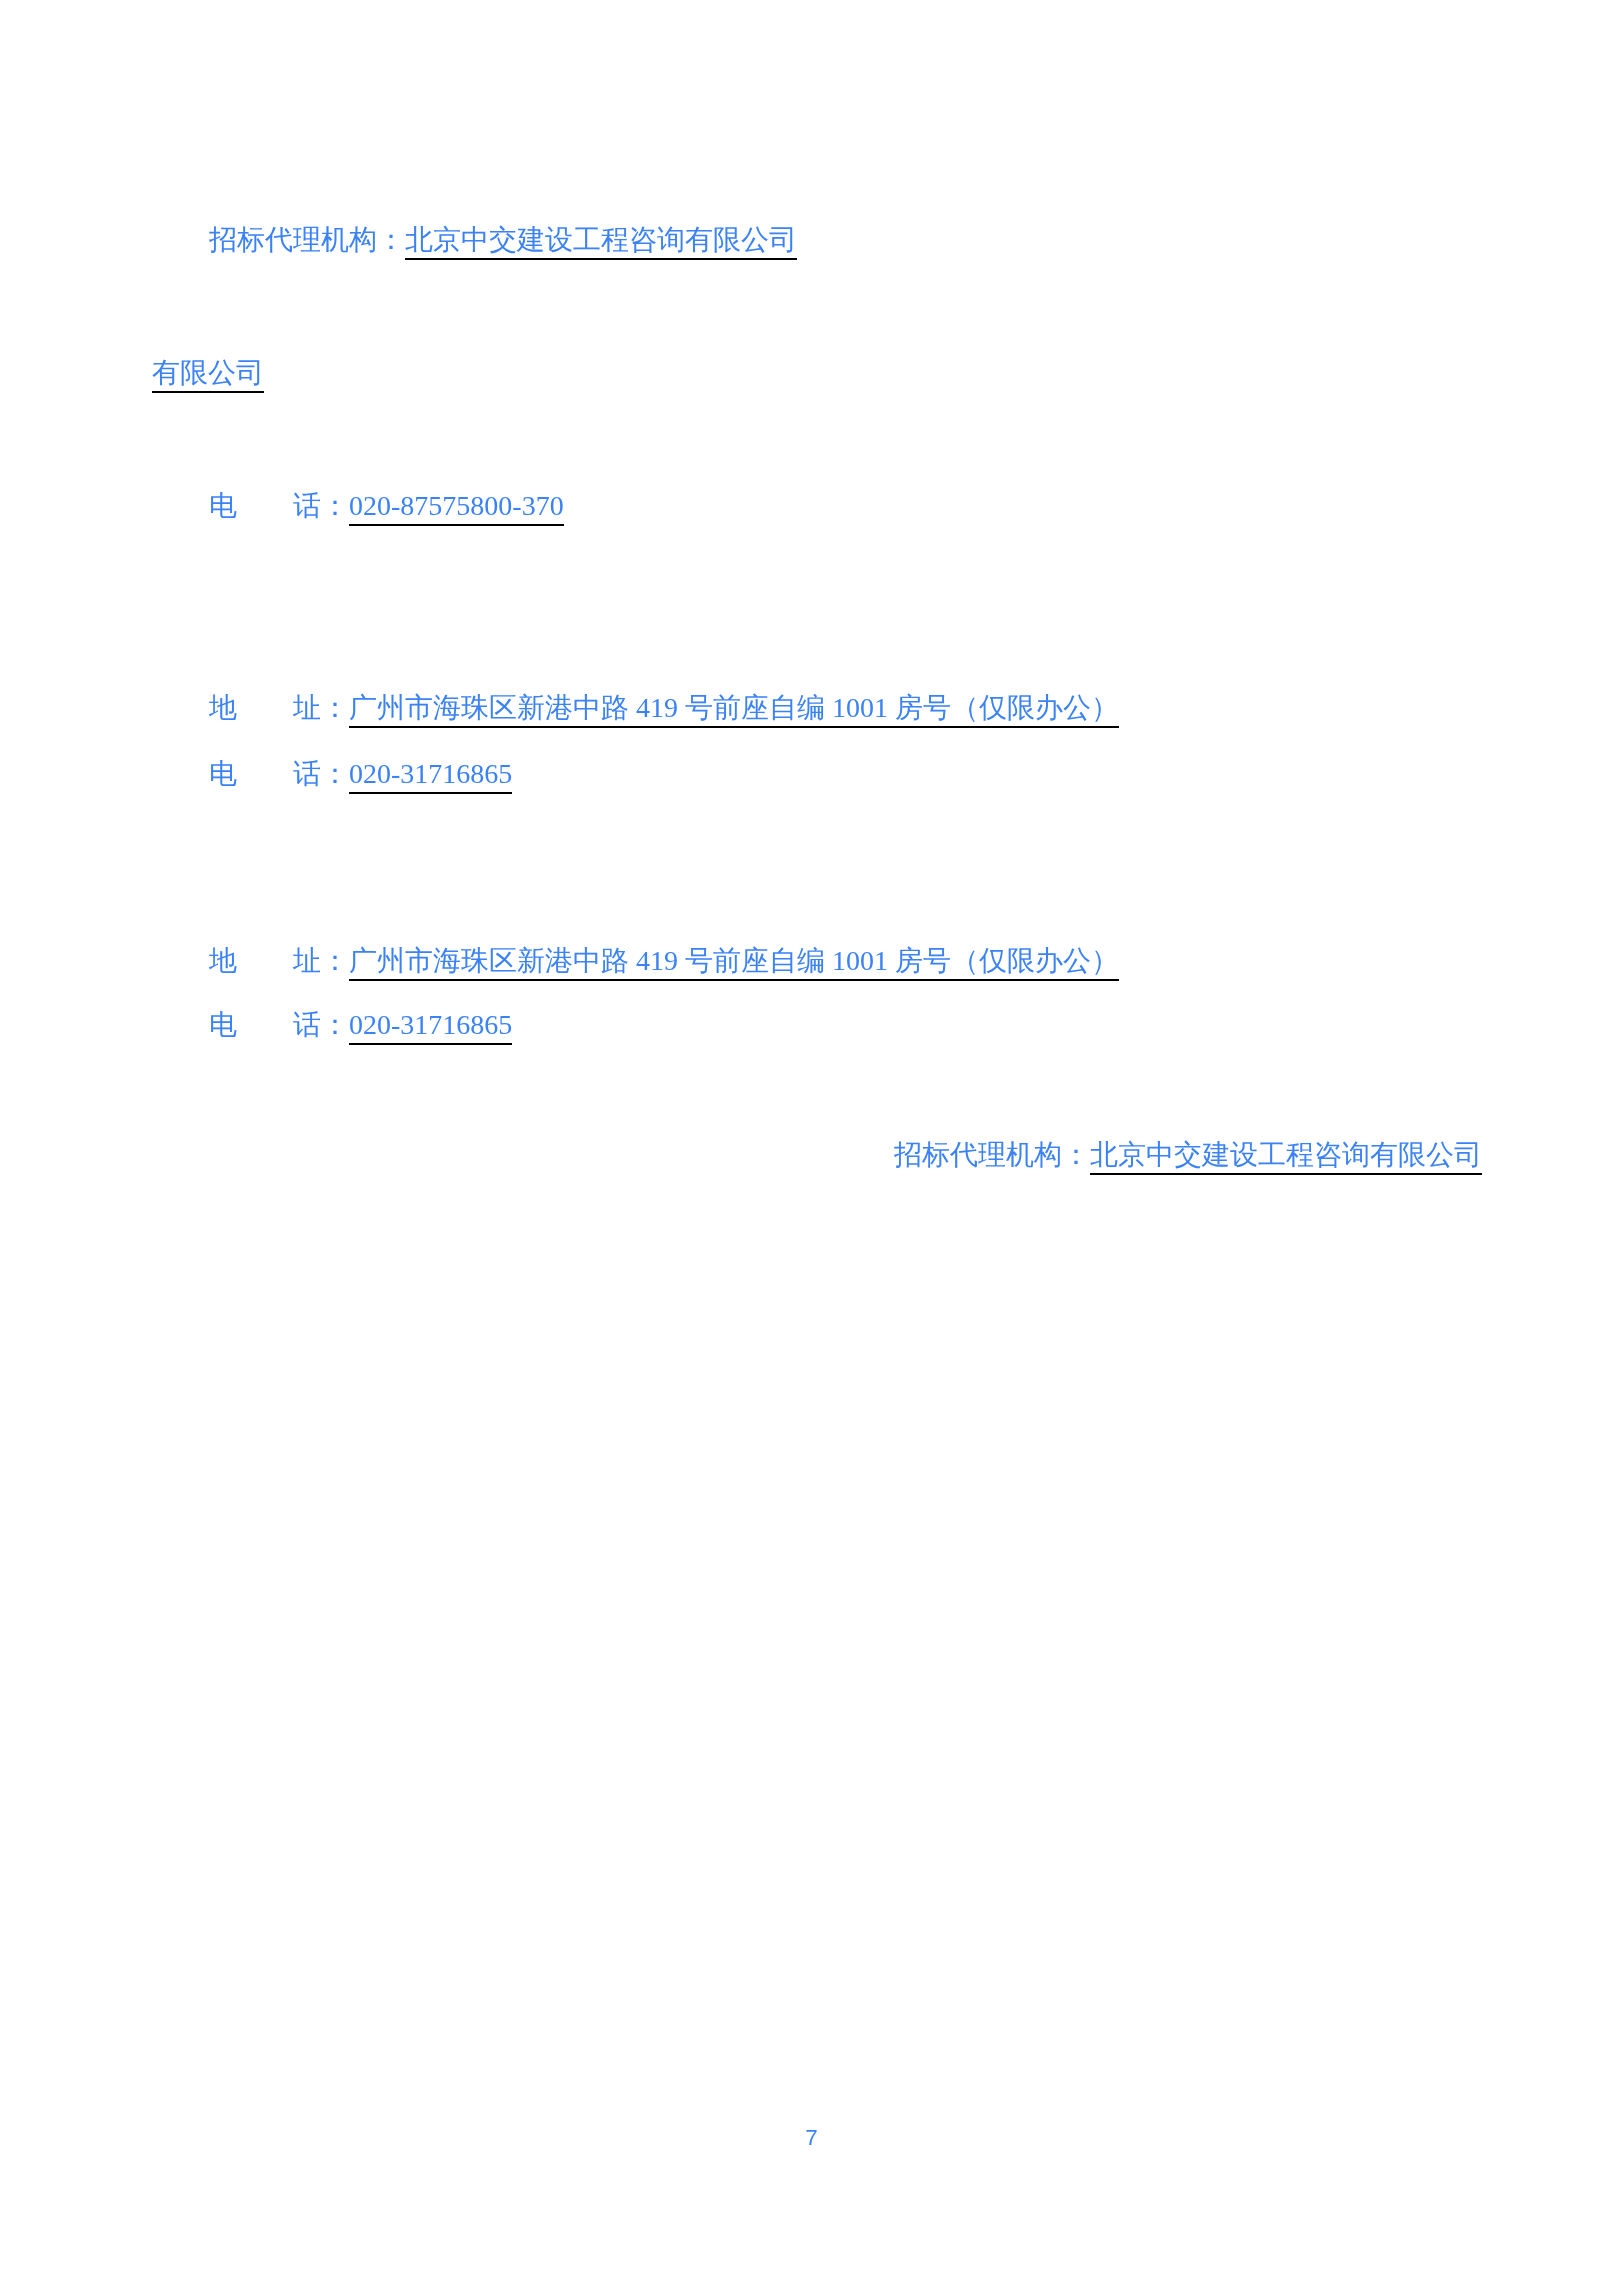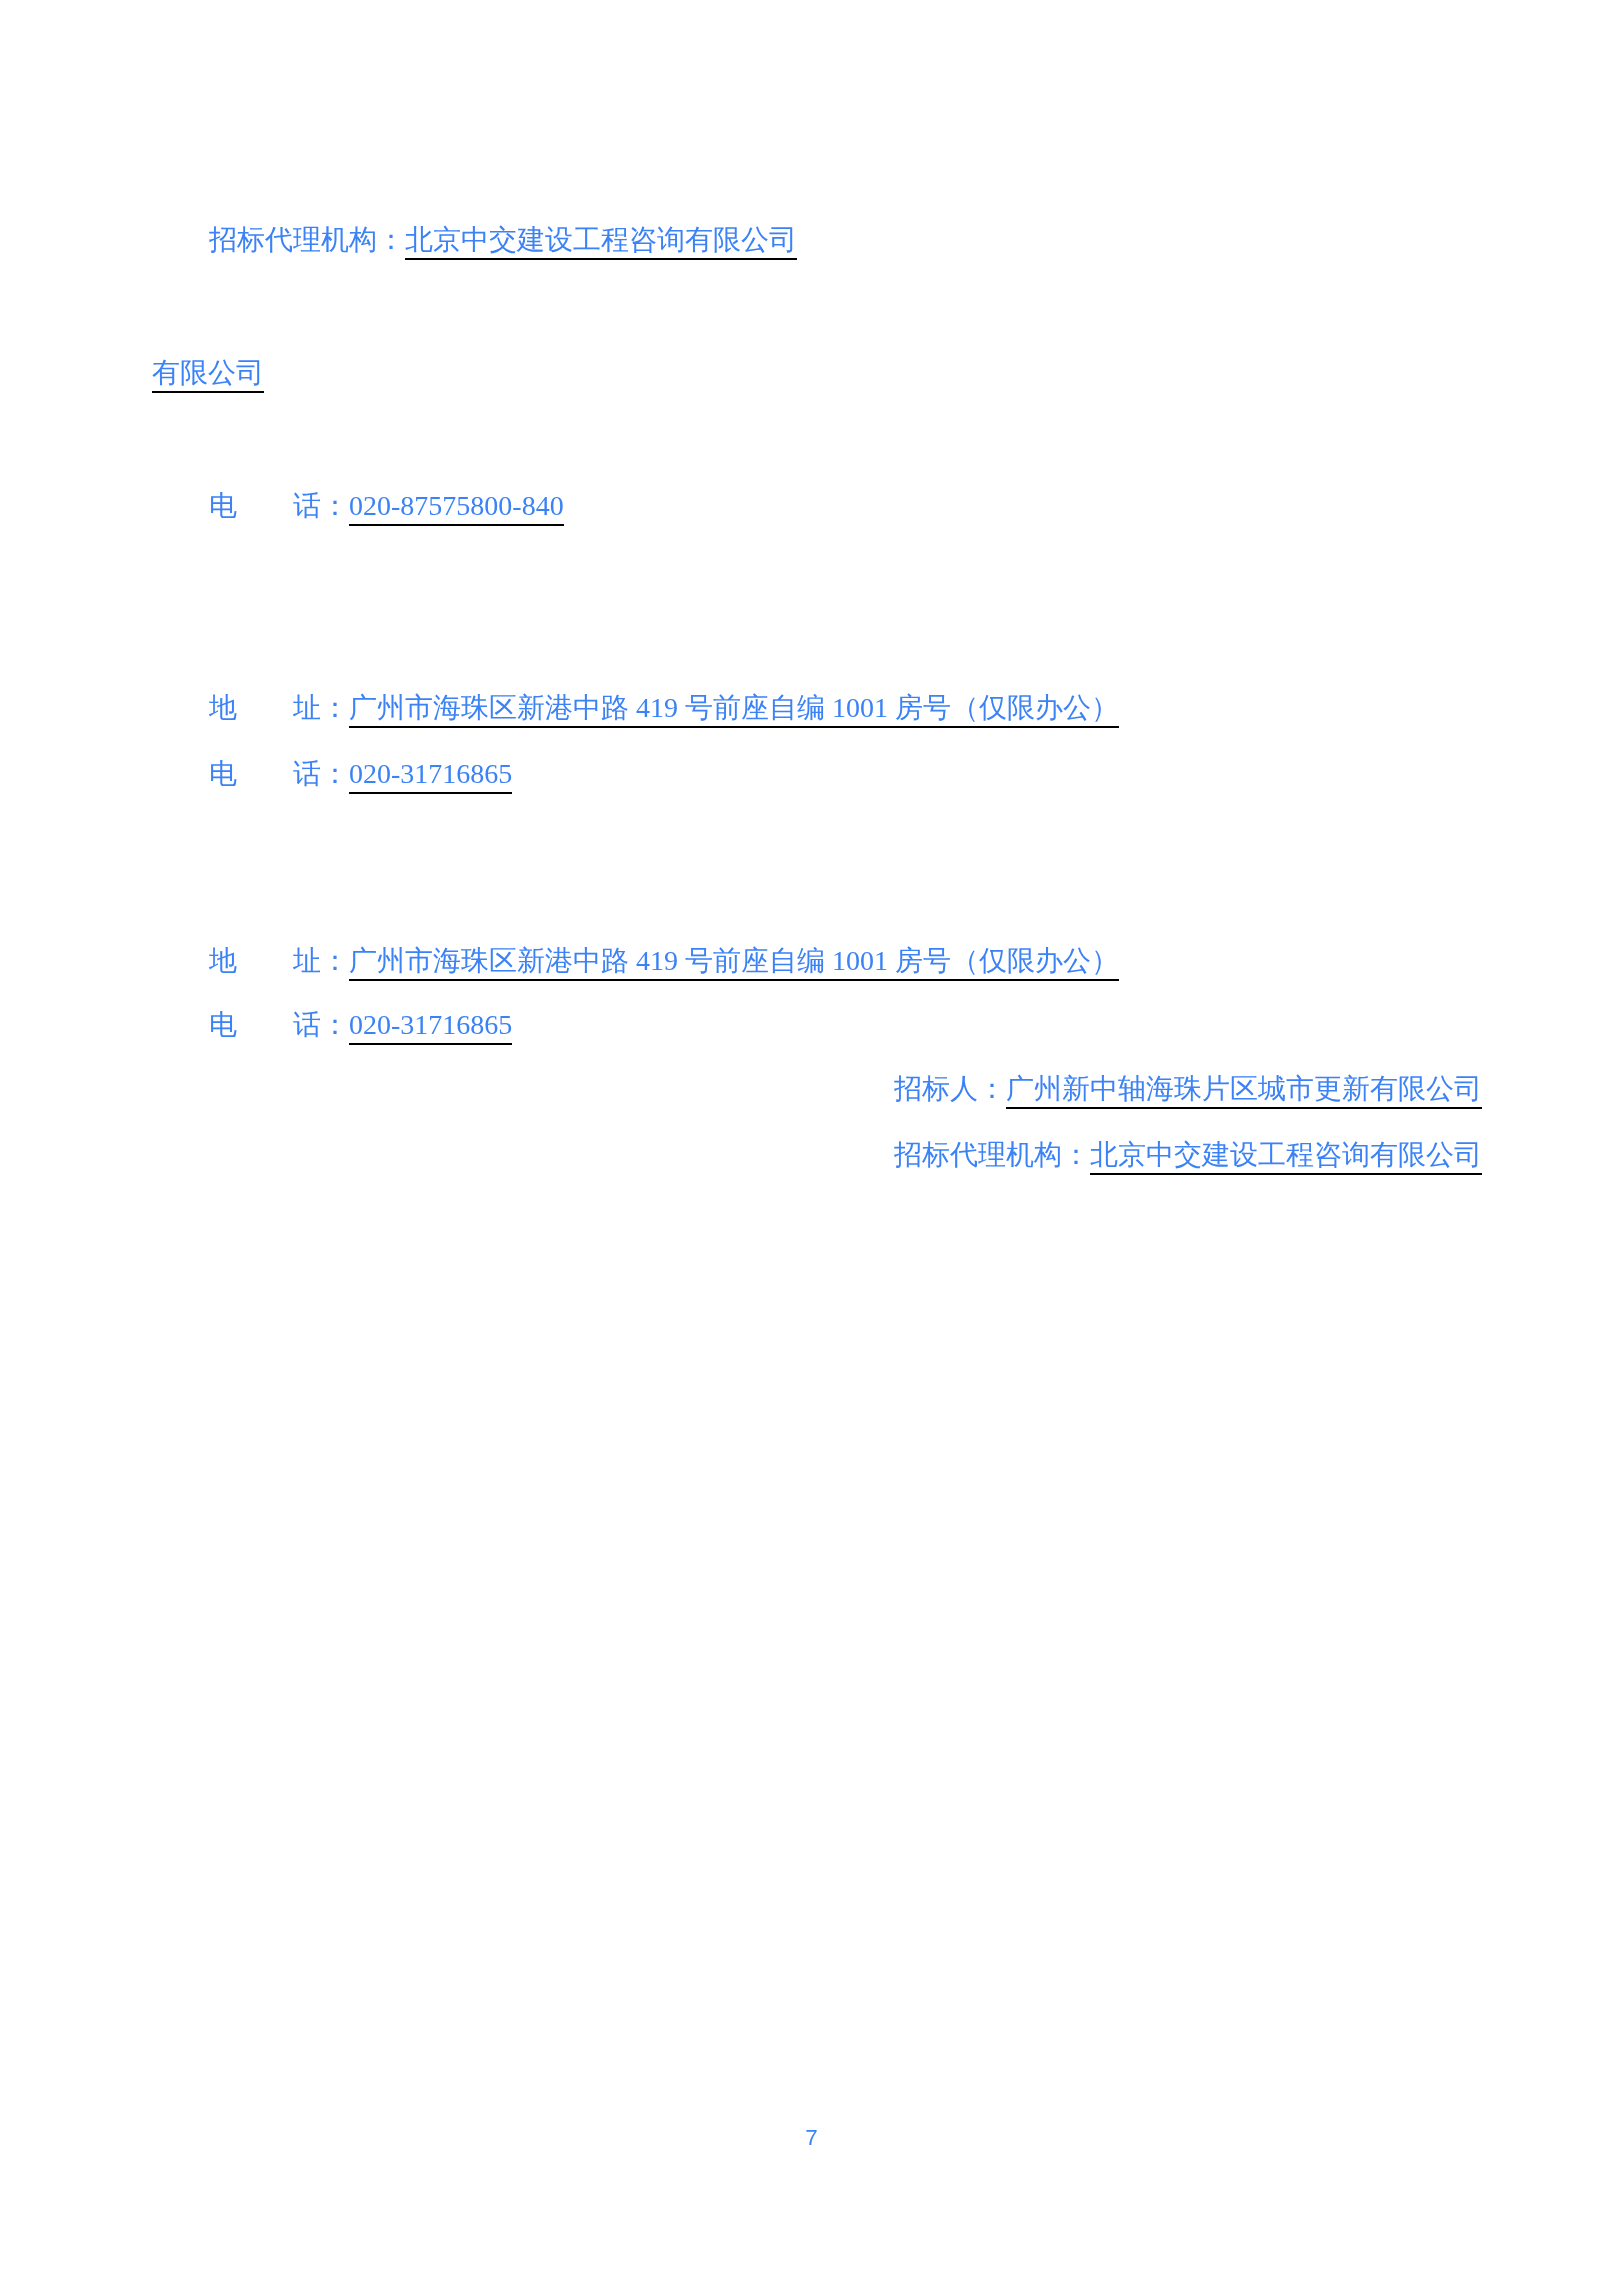--- a/index.html
+++ b/index.html
@@ -44,40 +44,37 @@
 
 <div class="page">
 
   <div class="line l1">
     <span class="lbl">招标代理机构：</span><span class="val">北京中交建设工程咨询有限公司</span>
   </div>
   <div class="line l3 cont">
     <span class="val">有限公司</span>
   </div>
   <div class="line l5">
-    <span class="lbl">电　　话：</span><span class="val">020-87575800-840</span>
+    <span class="lbl">电　　话：</span><span class="val">020-87575800-370</span>
   </div>
 
   <div class="line l7">
     <span class="lbl">地　　址：</span><span class="val">广州市海珠区新港中路 419 号前座自编 1001 房号（仅限办公）</span>
   </div>
   <div class="line l8">
     <span class="lbl">电　　话：</span><span class="val">020-31716865</span>
   </div>
 
   <div class="line l10">
     <span class="lbl">地　　址：</span><span class="val">广州市海珠区新港中路 419 号前座自编 1001 房号（仅限办公）</span>
   </div>
   <div class="line l11">
     <span class="lbl">电　　话：</span><span class="val">020-31716865</span>
   </div>
 
-  <div class="line l12 right">
-    <span class="lbl">招标人：</span><span class="val">广州新中轴海珠片区城市更新有限公司</span>
-  </div>
   <div class="line l13 right">
     <span class="lbl">招标代理机构：</span><span class="val">北京中交建设工程咨询有限公司</span>
   </div>
 
   <div class="pagenum">7</div>
 
 </div>
 
 
 </body></html>

